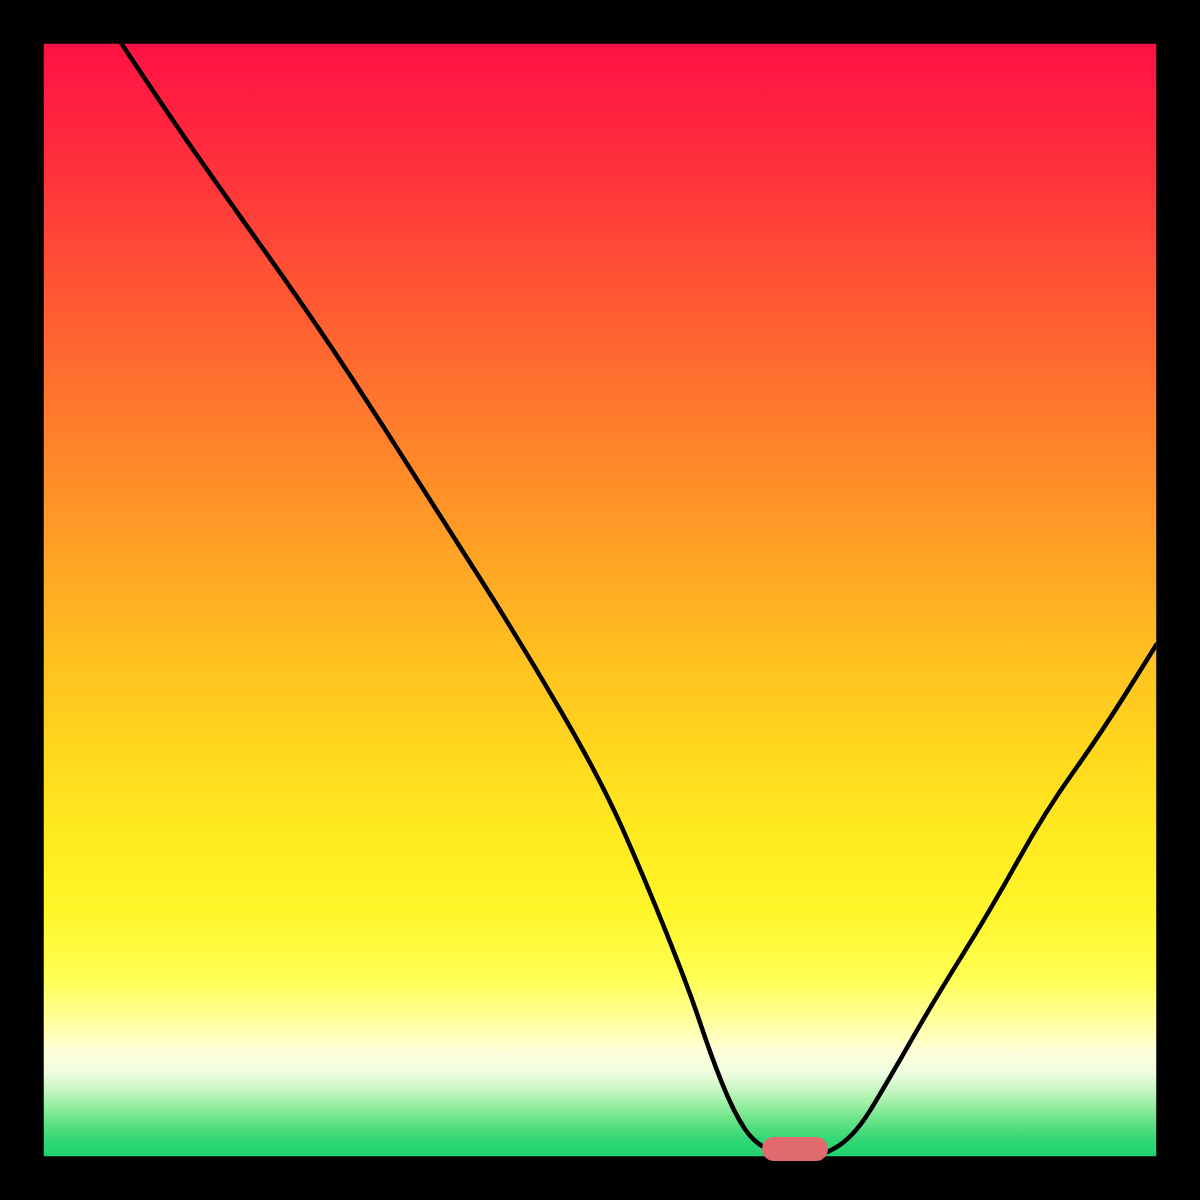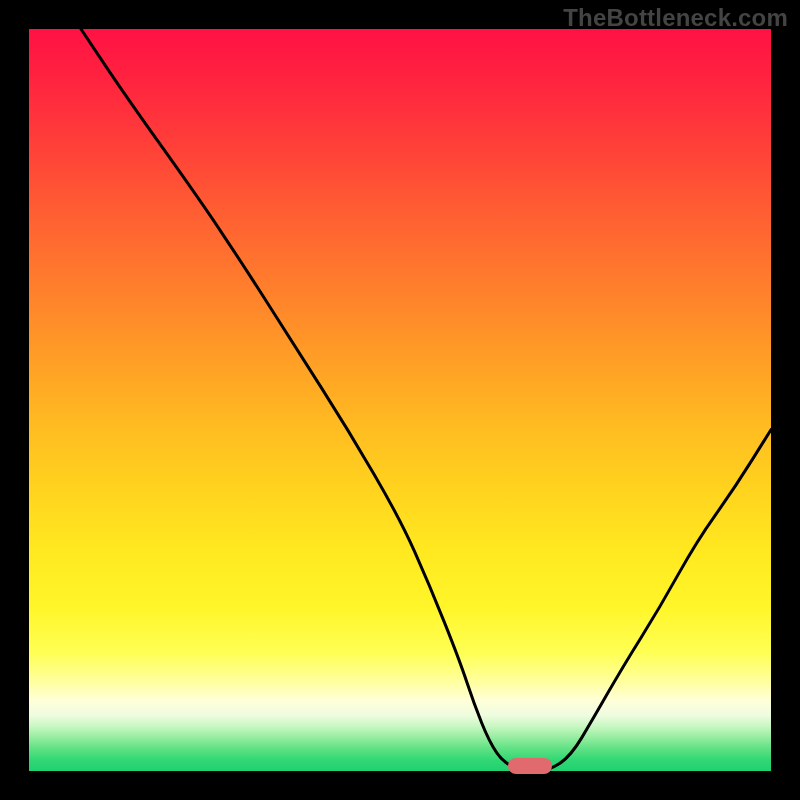--- a/index.html
+++ b/index.html
@@ -52,21 +52,20 @@
     border-radius: 8px;
     background: #e06a6e;
     z-index: 5;
   }
 </style>
 </head>
 <body>
 
 <div class="outer">
 
-  <div class="watermark">TheBottleneck.com</div>
 
   <div class="plot">
 
     <svg class="gradient-bg" viewBox="0 0 742 742" preserveAspectRatio="none">
       <defs>
         <linearGradient id="bg-grad" x1="0" y1="0" x2="0" y2="1">
             <stop offset="0%" stop-color="#ff1244"></stop>
             <stop offset="6%" stop-color="#ff2140"></stop>
             <stop offset="14.000000000000002%" stop-color="#ff3a3a"></stop>
             <stop offset="22%" stop-color="#ff5534"></stop>

